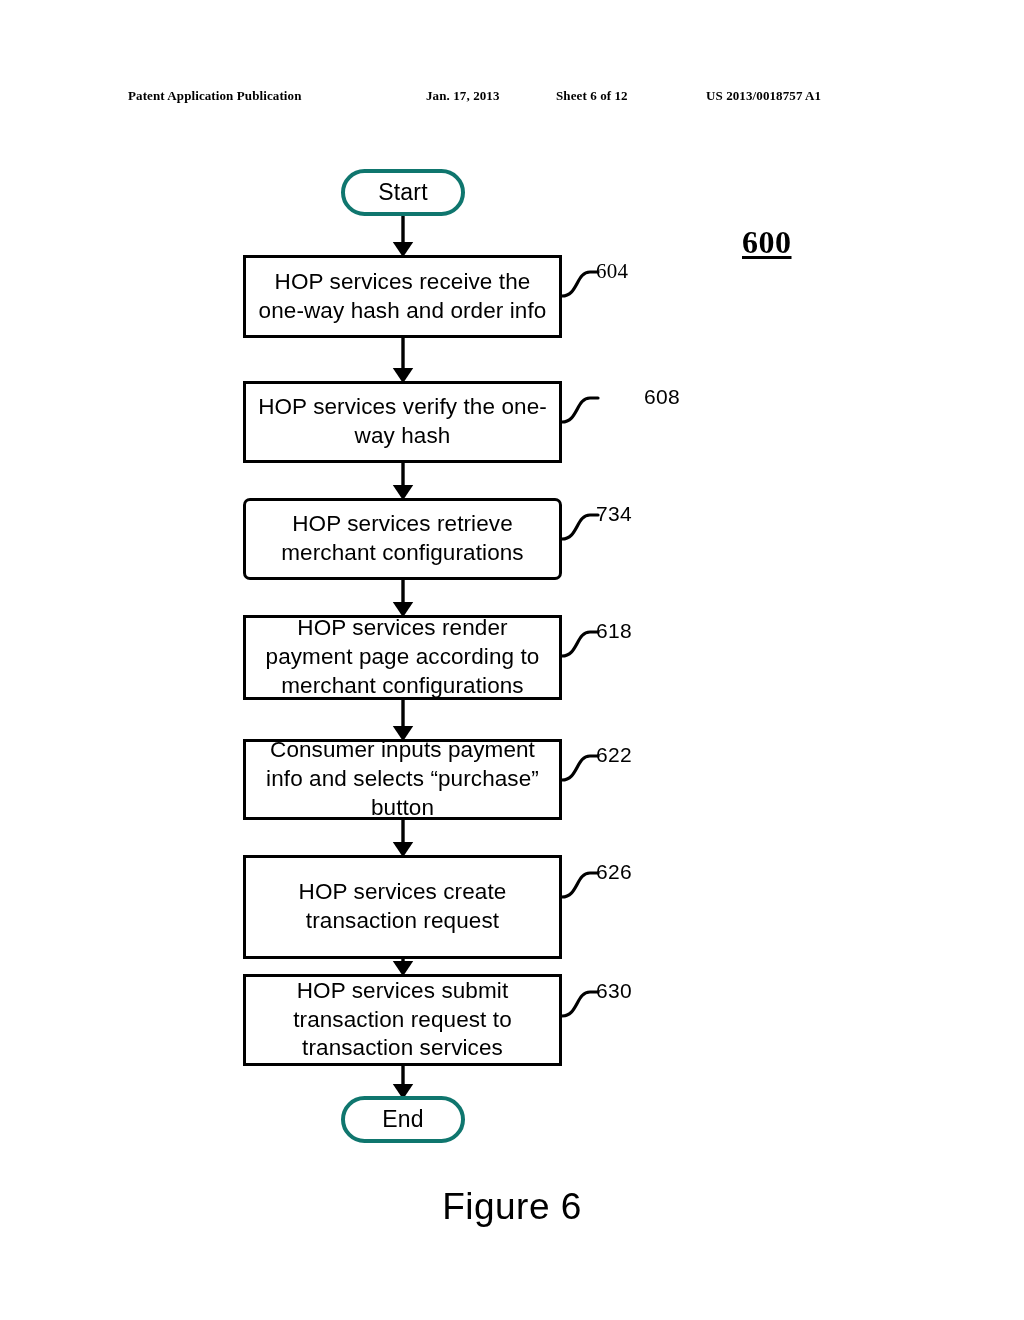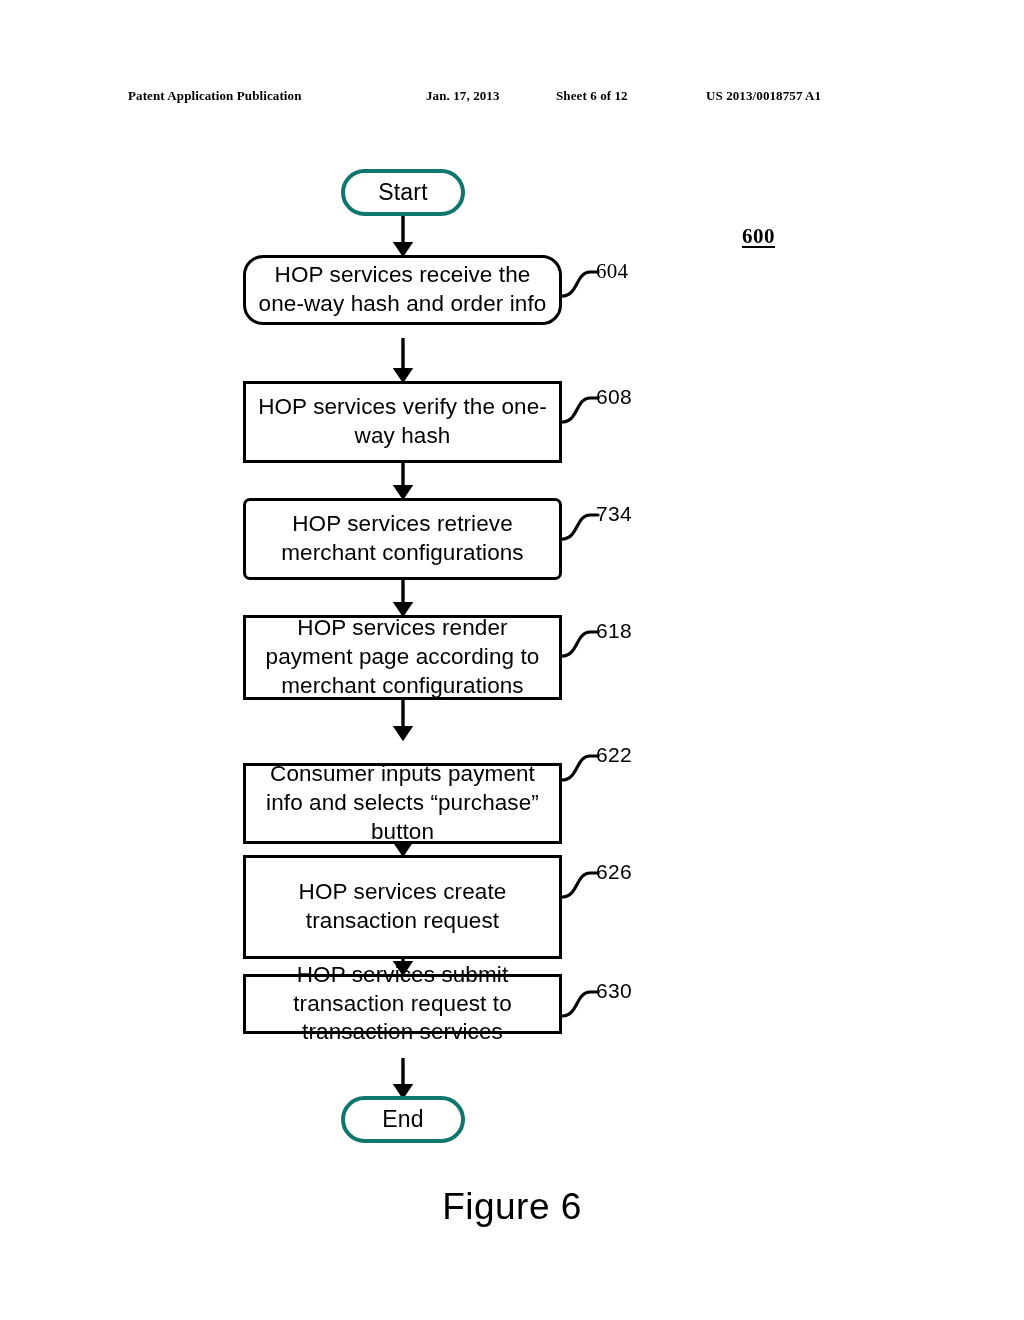--- a/index.html
+++ b/index.html
@@ -34,21 +34,21 @@
   .hdr-sheet { position: absolute; left: 556px; top: 0; }
   .hdr-num   { position: absolute; left: 706px; top: 0; }
 
   
   .fig-ref {
     position: absolute;
     left: 742px;
     top: 224px;
     font-family: "Liberation Serif", serif;
     font-weight: bold;
-    font-size: 21px;
+    font-size: 32px;
     text-decoration: underline;
     text-underline-offset: 3px;
     letter-spacing: 0.5px;
   }
 
   
   .flow {
     position: absolute;
     left: 0;
     top: 0;
@@ -156,43 +156,43 @@
 </div>
 
 <div class="term term-start">
   <span>Start</span>
 </div>
 
 <div class="term term-end">
   <span>End</span>
 </div>
 
-<div class="pbox" style="top:255px; height:70px;border-radius:20px;">
+<div class="pbox" style="top:255px; height:83px;">
   <span>HOP services receive the one-way hash and order info</span>
 </div>
 <div class="pbox" style="top:381px; height:82px;justify-content:center;">
   <span>HOP services verify the one-way hash</span>
 </div>
 <div class="pbox" style="top:498px; height:82px;border-radius:7px;">
   <span>HOP services retrieve merchant configurations</span>
 </div>
 <div class="pbox" style="top:615px; height:85px;">
   <span>HOP services render payment page according to merchant configurations</span>
 </div>
-<div class="pbox" style="top:739px; height:81px;margin-top:24px;">
+<div class="pbox" style="top:739px; height:81px;">
   <span>Consumer inputs payment info and selects “purchase” button</span>
 </div>
 <div class="pbox" style="top:855px; height:104px;">
   <span>HOP services create transaction request</span>
 </div>
-<div class="pbox" style="top:974px; height:60px;">
+<div class="pbox" style="top:974px; height:92px;">
   <span>HOP services submit transaction request to transaction services</span>
 </div>
 
 <div class="refnum" style="top:259px;font-family:Liberation Serif, serif;">604</div>
-<div class="refnum" style="top:385px;">608</div>
+<div class="refnum" style="top:385px;margin-left:48px;">608</div>
 <div class="refnum" style="top:502px;">734</div>
 <div class="refnum" style="top:619px;">618</div>
 <div class="refnum" style="top:743px;">622</div>
 <div class="refnum" style="top:860px;">626</div>
 <div class="refnum" style="top:979px;">630</div>
 
 <div class="fig-caption">Figure 6</div>
 
 </body></html>

